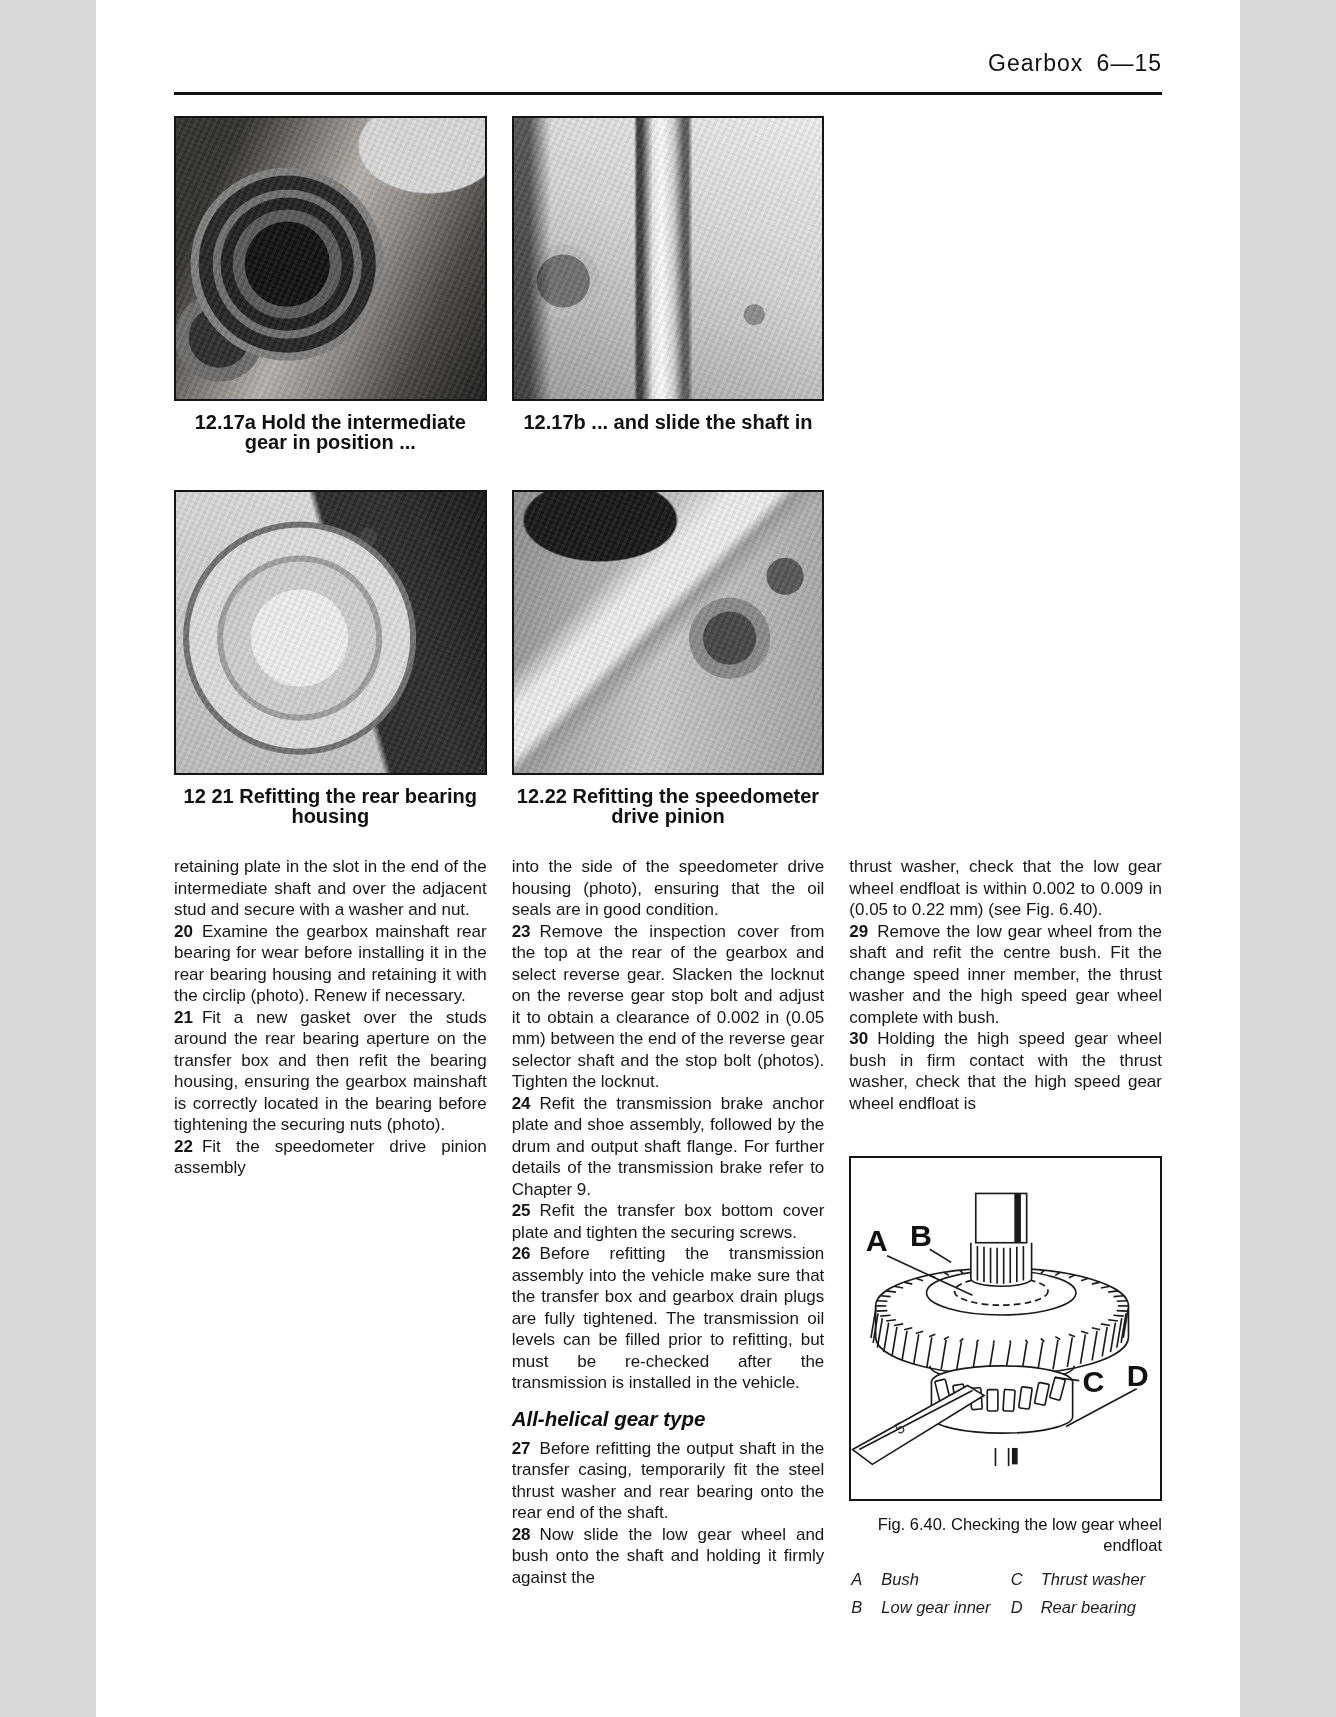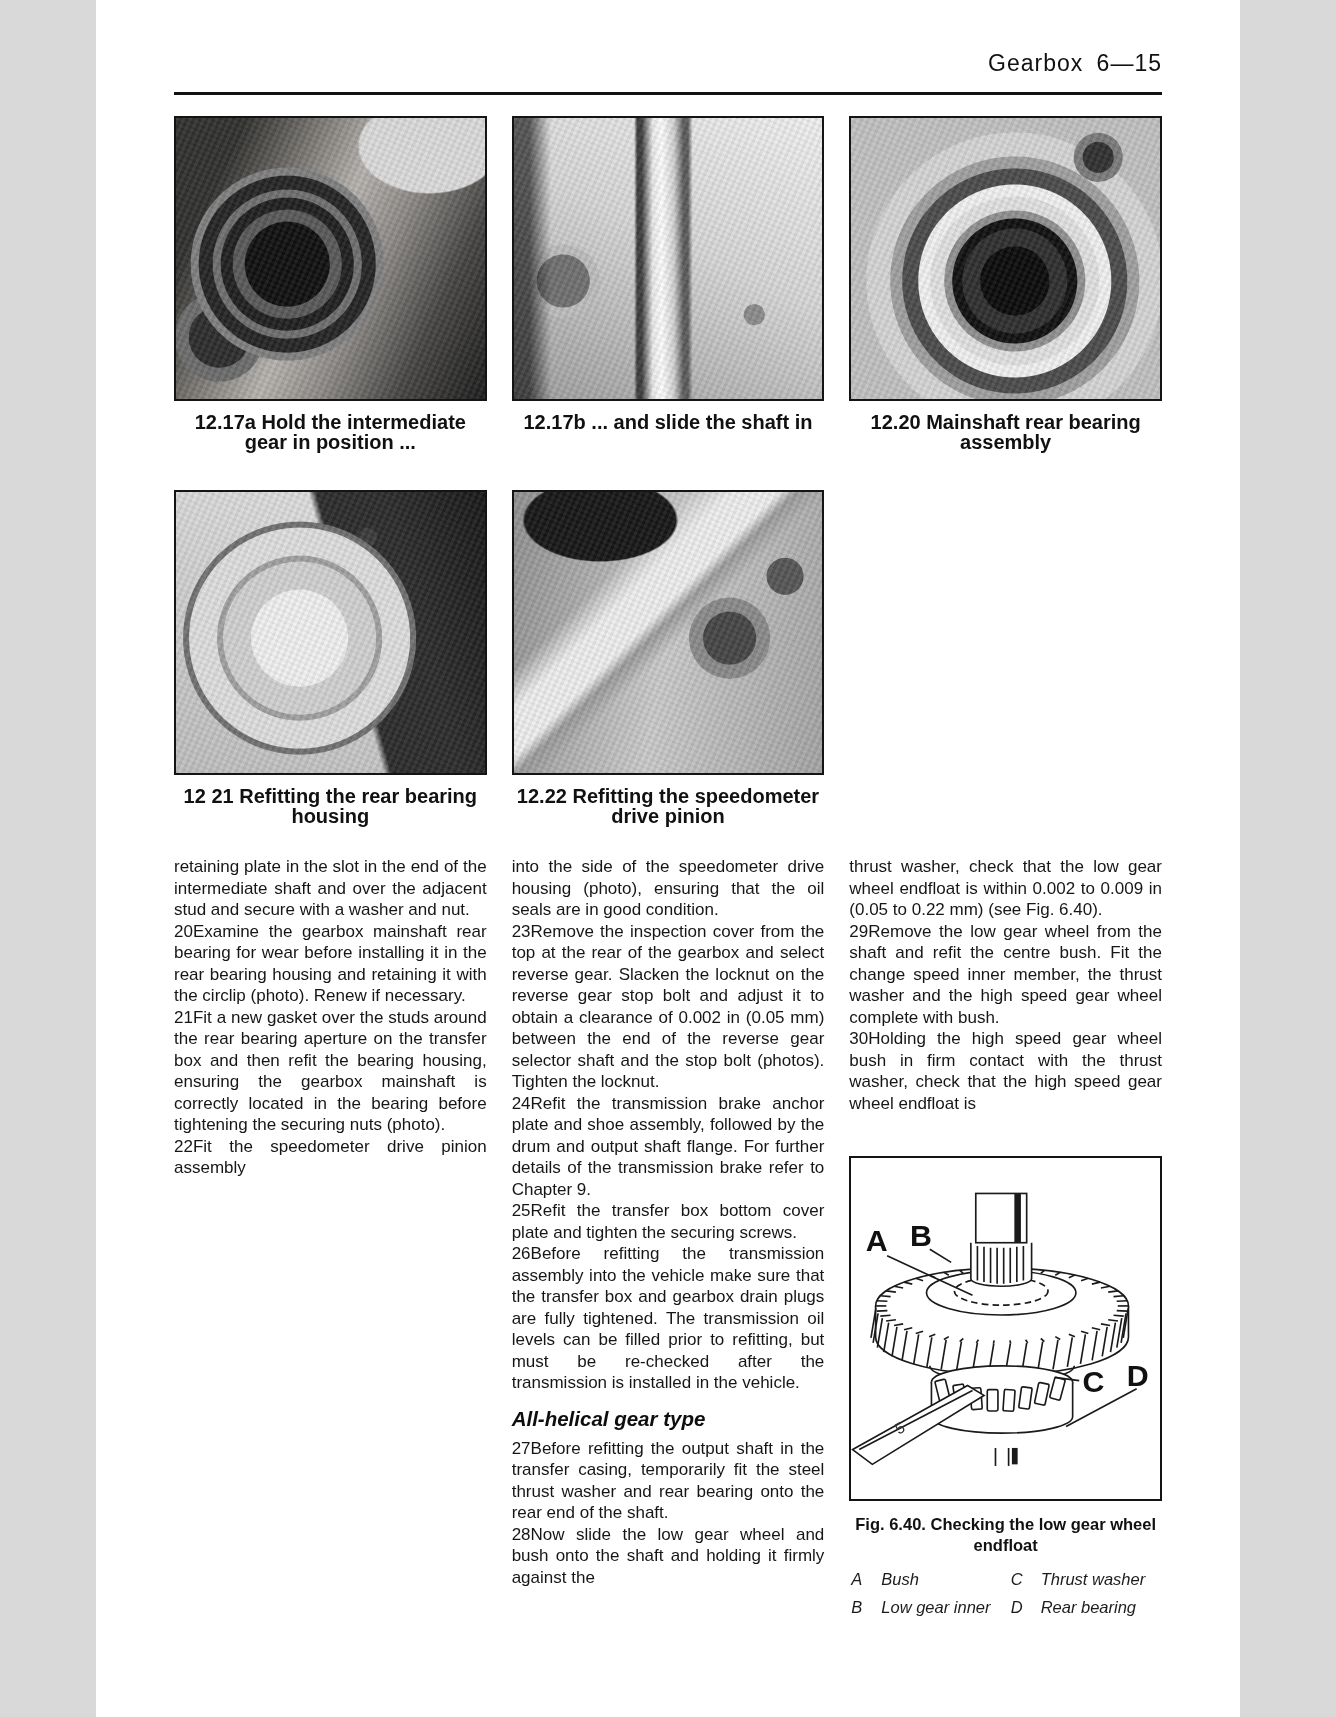--- a/index.html
+++ b/index.html
@@ -78,35 +78,35 @@
       #2a2a2a;
     border:12px solid #e4e4e0;transform:rotate(-3deg);
     box-shadow:0 0 0 3px #6f6f6f, 18px 20px 0 -6px rgba(0,0,0,.25);
   }
   .opening::after{content:"";position:absolute;left:8%;top:38%;width:70%;height:16%;
     background:linear-gradient(180deg,#b9b9b9,#7d7d7d 60%,#4e4e4e);transform:rotate(-4deg);}
 
   
   .columns{display:grid;grid-template-columns:1fr 1fr 1fr;column-gap:25px;margin-top:30px;}
   .body-p{margin:0;font-size:17px;line-height:21.5px;text-align:justify;}
-  .pnum{font-weight:normal;padding-right:0;}
+  .pnum{font-weight:bold;padding-right:9px;}
   .pnum:empty{display:none;}
   .subhead{font-style:italic;font-weight:bold;font-size:20.5px;margin:13px 0 7px;color:#0e0e0e;}
   .inline-photo{margin-top:22px;}
 
   
   .figure-box{border:2px solid #141414;margin-top:42px;height:345px;box-sizing:border-box;background:#fff;}
   .figure-box svg{display:block;width:100%;height:100%;}
   .fig-line{stroke:#1a1a1a;stroke-width:2;fill:none;}
   .fig-fill{stroke:#1a1a1a;stroke-width:2;fill:#ffffff;}
   .fig-dark{fill:#1a1a1a;stroke:none;}
   .fig-letter{font-family:"Liberation Sans",sans-serif;font-size:37px;font-weight:bold;fill:#111;
     stroke:#fff;stroke-width:5;paint-order:stroke;}
   .fig-mark{font-family:"Liberation Sans",sans-serif;font-size:19px;fill:#333;}
-  .fig-caption{font-weight:bold;font-size:16.5px;line-height:21px;text-align:center;margin:13px auto 0;max-width:332px;color:#111;}
+  .fig-caption{font-weight:normal;font-size:16.5px;line-height:21px;text-align:right;margin:13px auto 0;max-width:332px;color:#111;}
   .fig-key{display:grid;grid-template-columns:1fr 1fr;column-gap:10px;row-gap:4px;
     font-style:italic;font-size:16.5px;line-height:24px;margin-top:11px;padding:0 2px;color:#1c1c1c;}
   .key-item{display:flex;}
   .key-letter{width:30px;flex:0 0 30px;}
 </style>
 </head>
 <body>
 
 <div class="page">
 
@@ -116,24 +116,20 @@
   </div>
 
   <div class="photo-grid">
     <figure>
       <div class="photo ph-1"></div>
       <figcaption class="caption">12.17a Hold the intermediate gear in position ...</figcaption>
     </figure>
     <figure>
       <div class="photo ph-2"></div>
       <figcaption class="caption">12.17b ... and slide the shaft in</figcaption>
-    </figure>
-    <figure>
-      <div class="photo ph-3"></div>
-      <figcaption class="caption">12.20 Mainshaft rear bearing assembly</figcaption>
     </figure>
   </div>
 
   <div class="photo-grid" style="margin-top:38px;">
     <figure>
       <div class="photo ph-4"></div>
       <figcaption class="caption">12 21 Refitting the rear bearing housing</figcaption>
     </figure>
     <figure>
       <div class="photo ph-5"></div>

